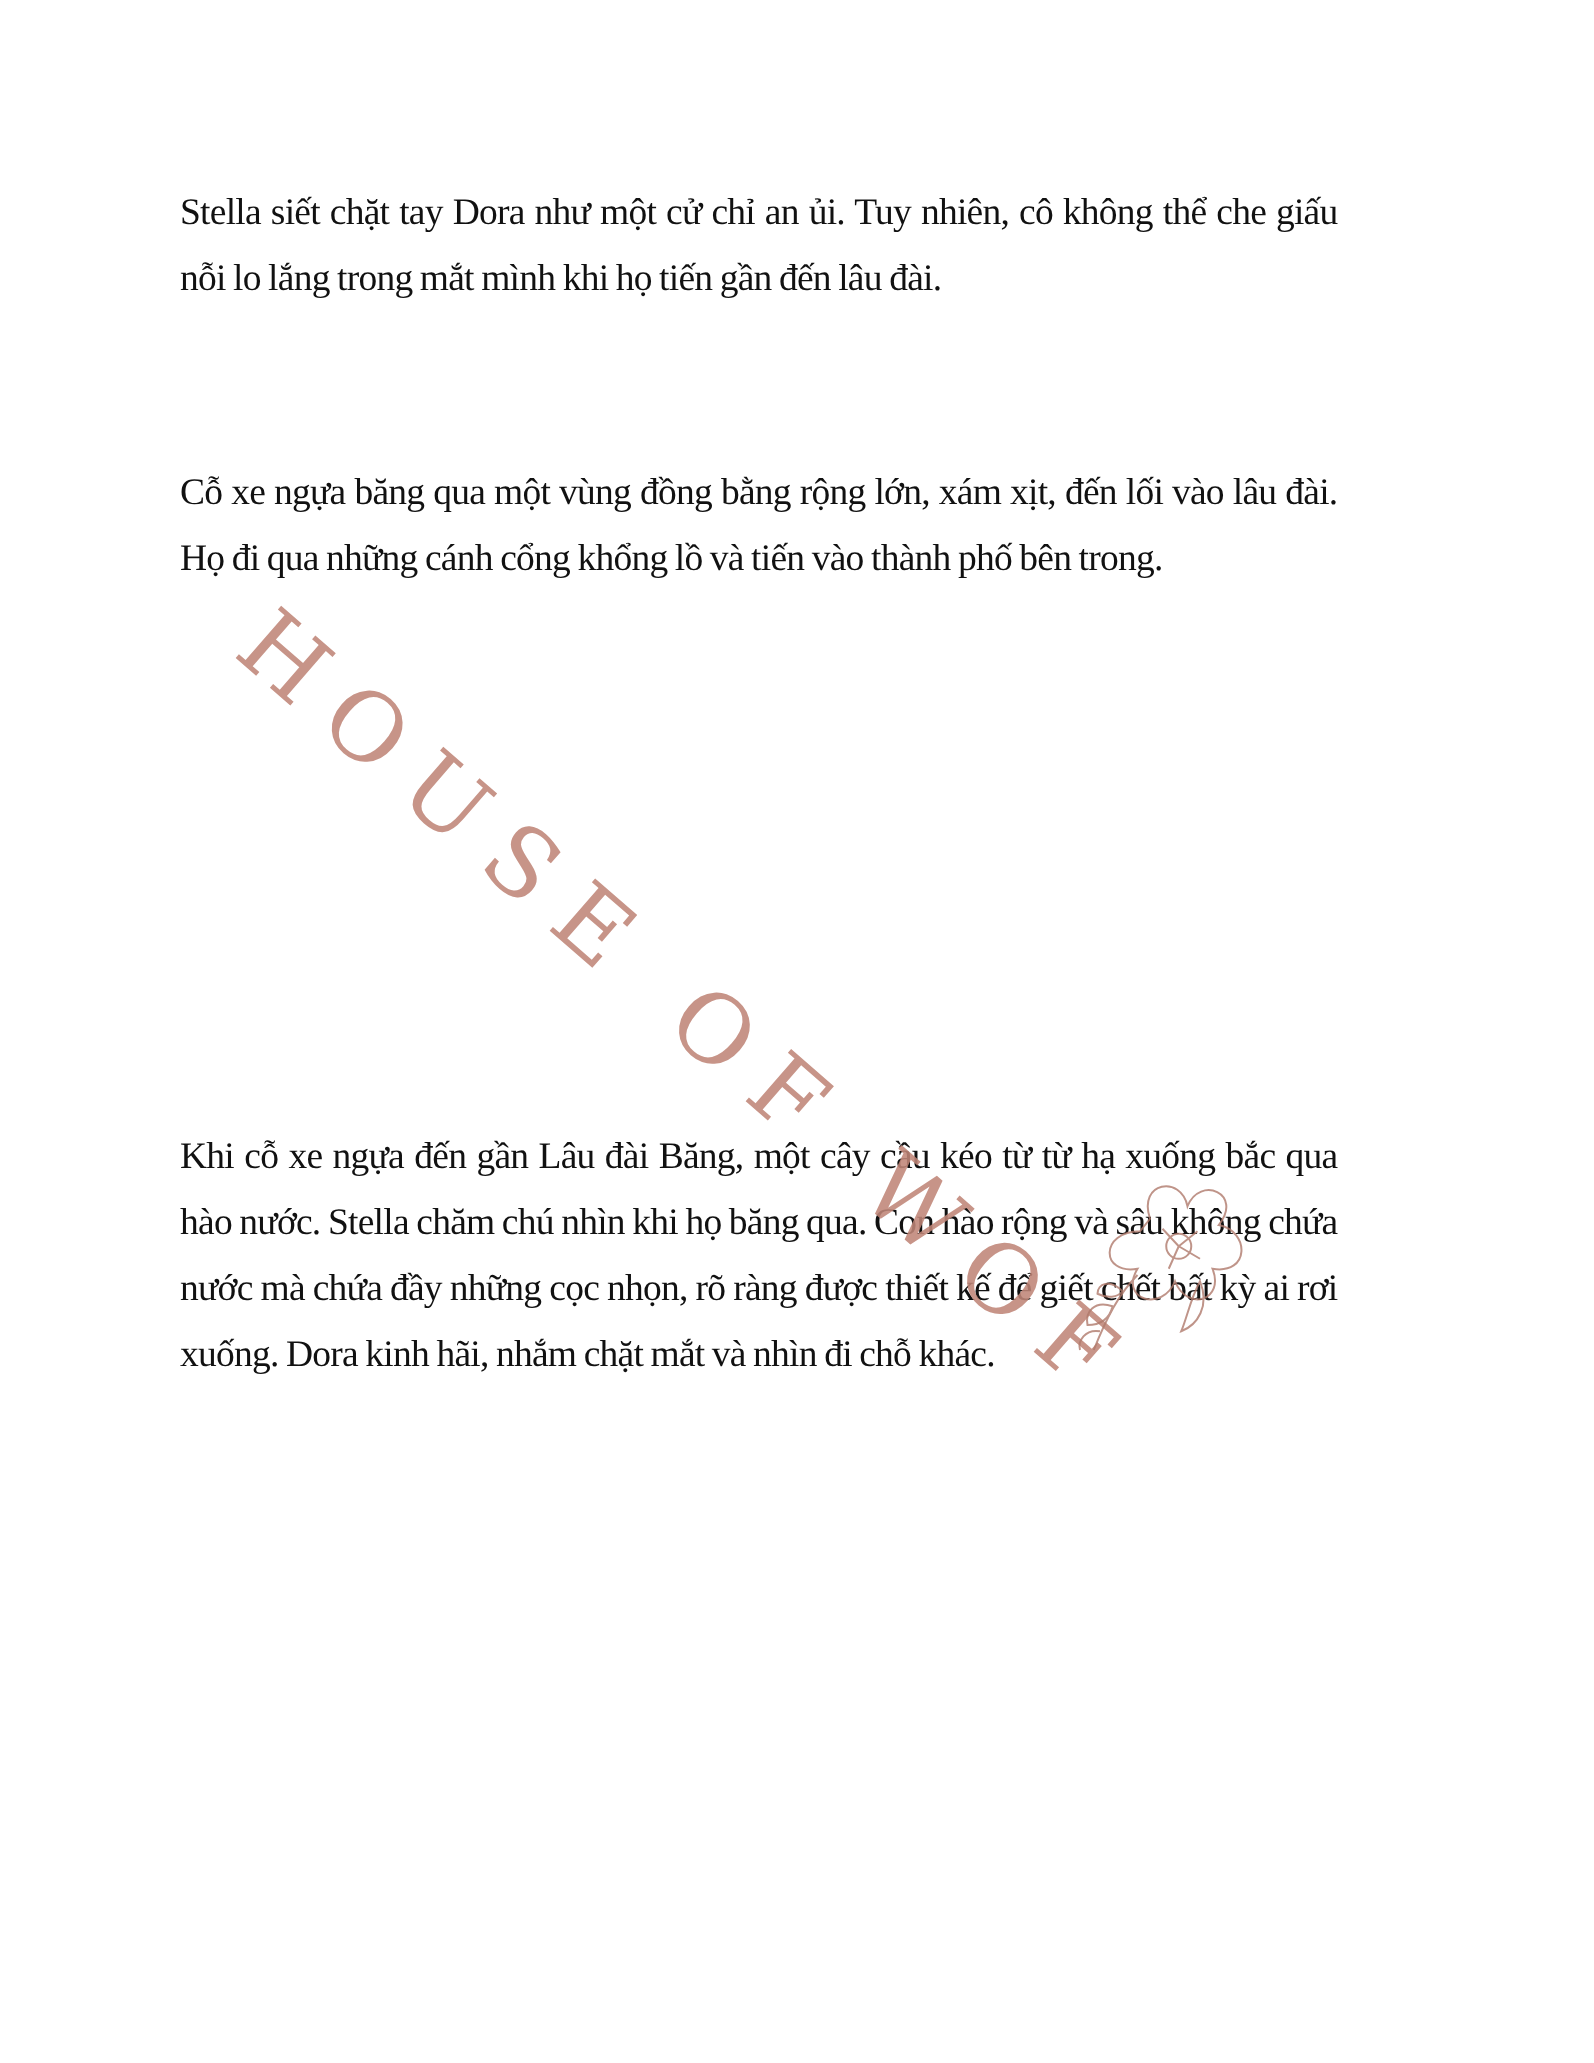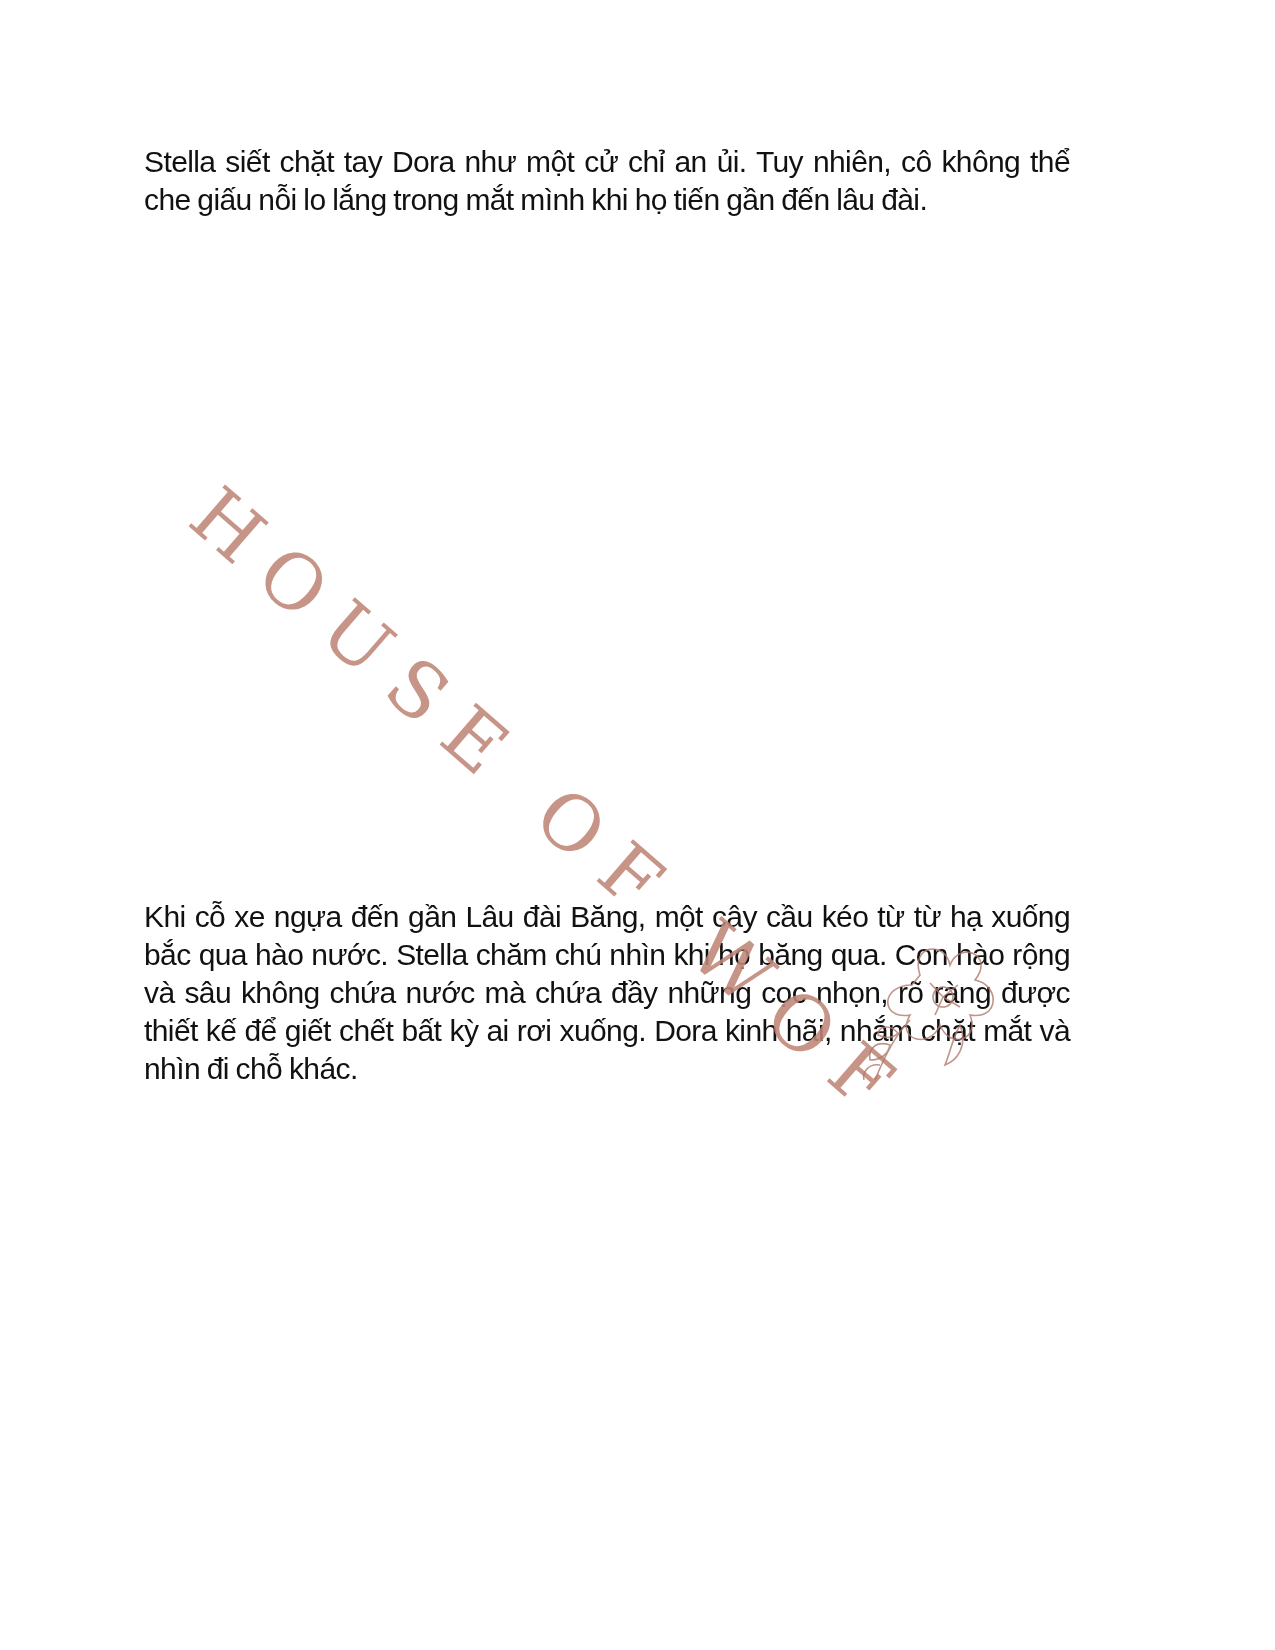--- a/index.html
+++ b/index.html
@@ -2,23 +2,23 @@
 <html><head>
 <meta charset="utf-8">
 <style>
   html, body { margin: 0; padding: 0; background: #ffffff; }
   body { width: 1275px; height: 1650px; position: relative; overflow: hidden; }
   .page { position: absolute; left: 0; top: 0; width: 1275px; height: 1650px; background: #fff; }
   .para {
     position: absolute;
     left: 144px;
     width: 926px;
-    font-family: Liberation Sans, sans-serif;
+    font-family: Liberation Serif, serif;
     font-size: 30px;
-    line-height: 38px;
+    line-height: 53px;
     color: #111;
     text-align: justify;
     text-align-last: left;
     margin: 0;
     letter-spacing: -0.6px;
     word-spacing: -1px;
   }
   .watermark {
     position: absolute;
     left: 232px;
@@ -45,20 +45,21 @@
     opacity: 0.8;
   }
   .text-layer { position: absolute; inset: 0; z-index: 1; }
 </style>
 </head>
 <body>
 
 <div class="page">
   <div class="text-layer">
     <p class="para" style="top:143px">Stella siết chặt tay Dora như một cử chỉ an ủi. Tuy nhiên, cô không thể che giấu nỗi lo lắng trong mắt mình khi họ tiến gần đến lâu đài.</p>
+    <p class="para" style="top:367px">Cỗ xe ngựa băng qua một vùng đồng bằng rộng lớn, xám xịt, đến lối vào lâu đài. Họ đi qua những cánh cổng khổng lồ và tiến vào thành phố bên trong.</p>
     <p class="para" style="top:898px">Khi cỗ xe ngựa đến gần Lâu đài Băng, một cây cầu kéo từ từ hạ xuống bắc qua hào nước. Stella chăm chú nhìn khi họ băng qua. Con hào rộng và sâu không chứa nước mà chứa đầy những cọc nhọn, rõ ràng được thiết kế để giết chết bất kỳ ai rơi xuống. Dora kinh hãi, nhắm chặt mắt và nhìn đi chỗ khác.</p>
   </div>
 
   <div class="watermark">HOUSE OF WOF</div>
 
   <svg class="flower" viewBox="0 0 160 150" xmlns="http://www.w3.org/2000/svg">
     <g fill="none" stroke="#b07a6c" stroke-width="1.6">
       <path d="M70 40 C60 10, 95 5, 100 30 C110 5, 145 20, 125 45 C150 50, 150 85, 120 80 C130 105, 100 115, 90 90 C80 115, 45 105, 60 80 C30 85, 30 50, 62 50 Z"></path>
       <circle cx="93" cy="62" r="10"></circle>
       <path d="M93 62 L80 48 M93 62 L108 50 M93 62 L110 72 M93 62 L85 80"></path>

